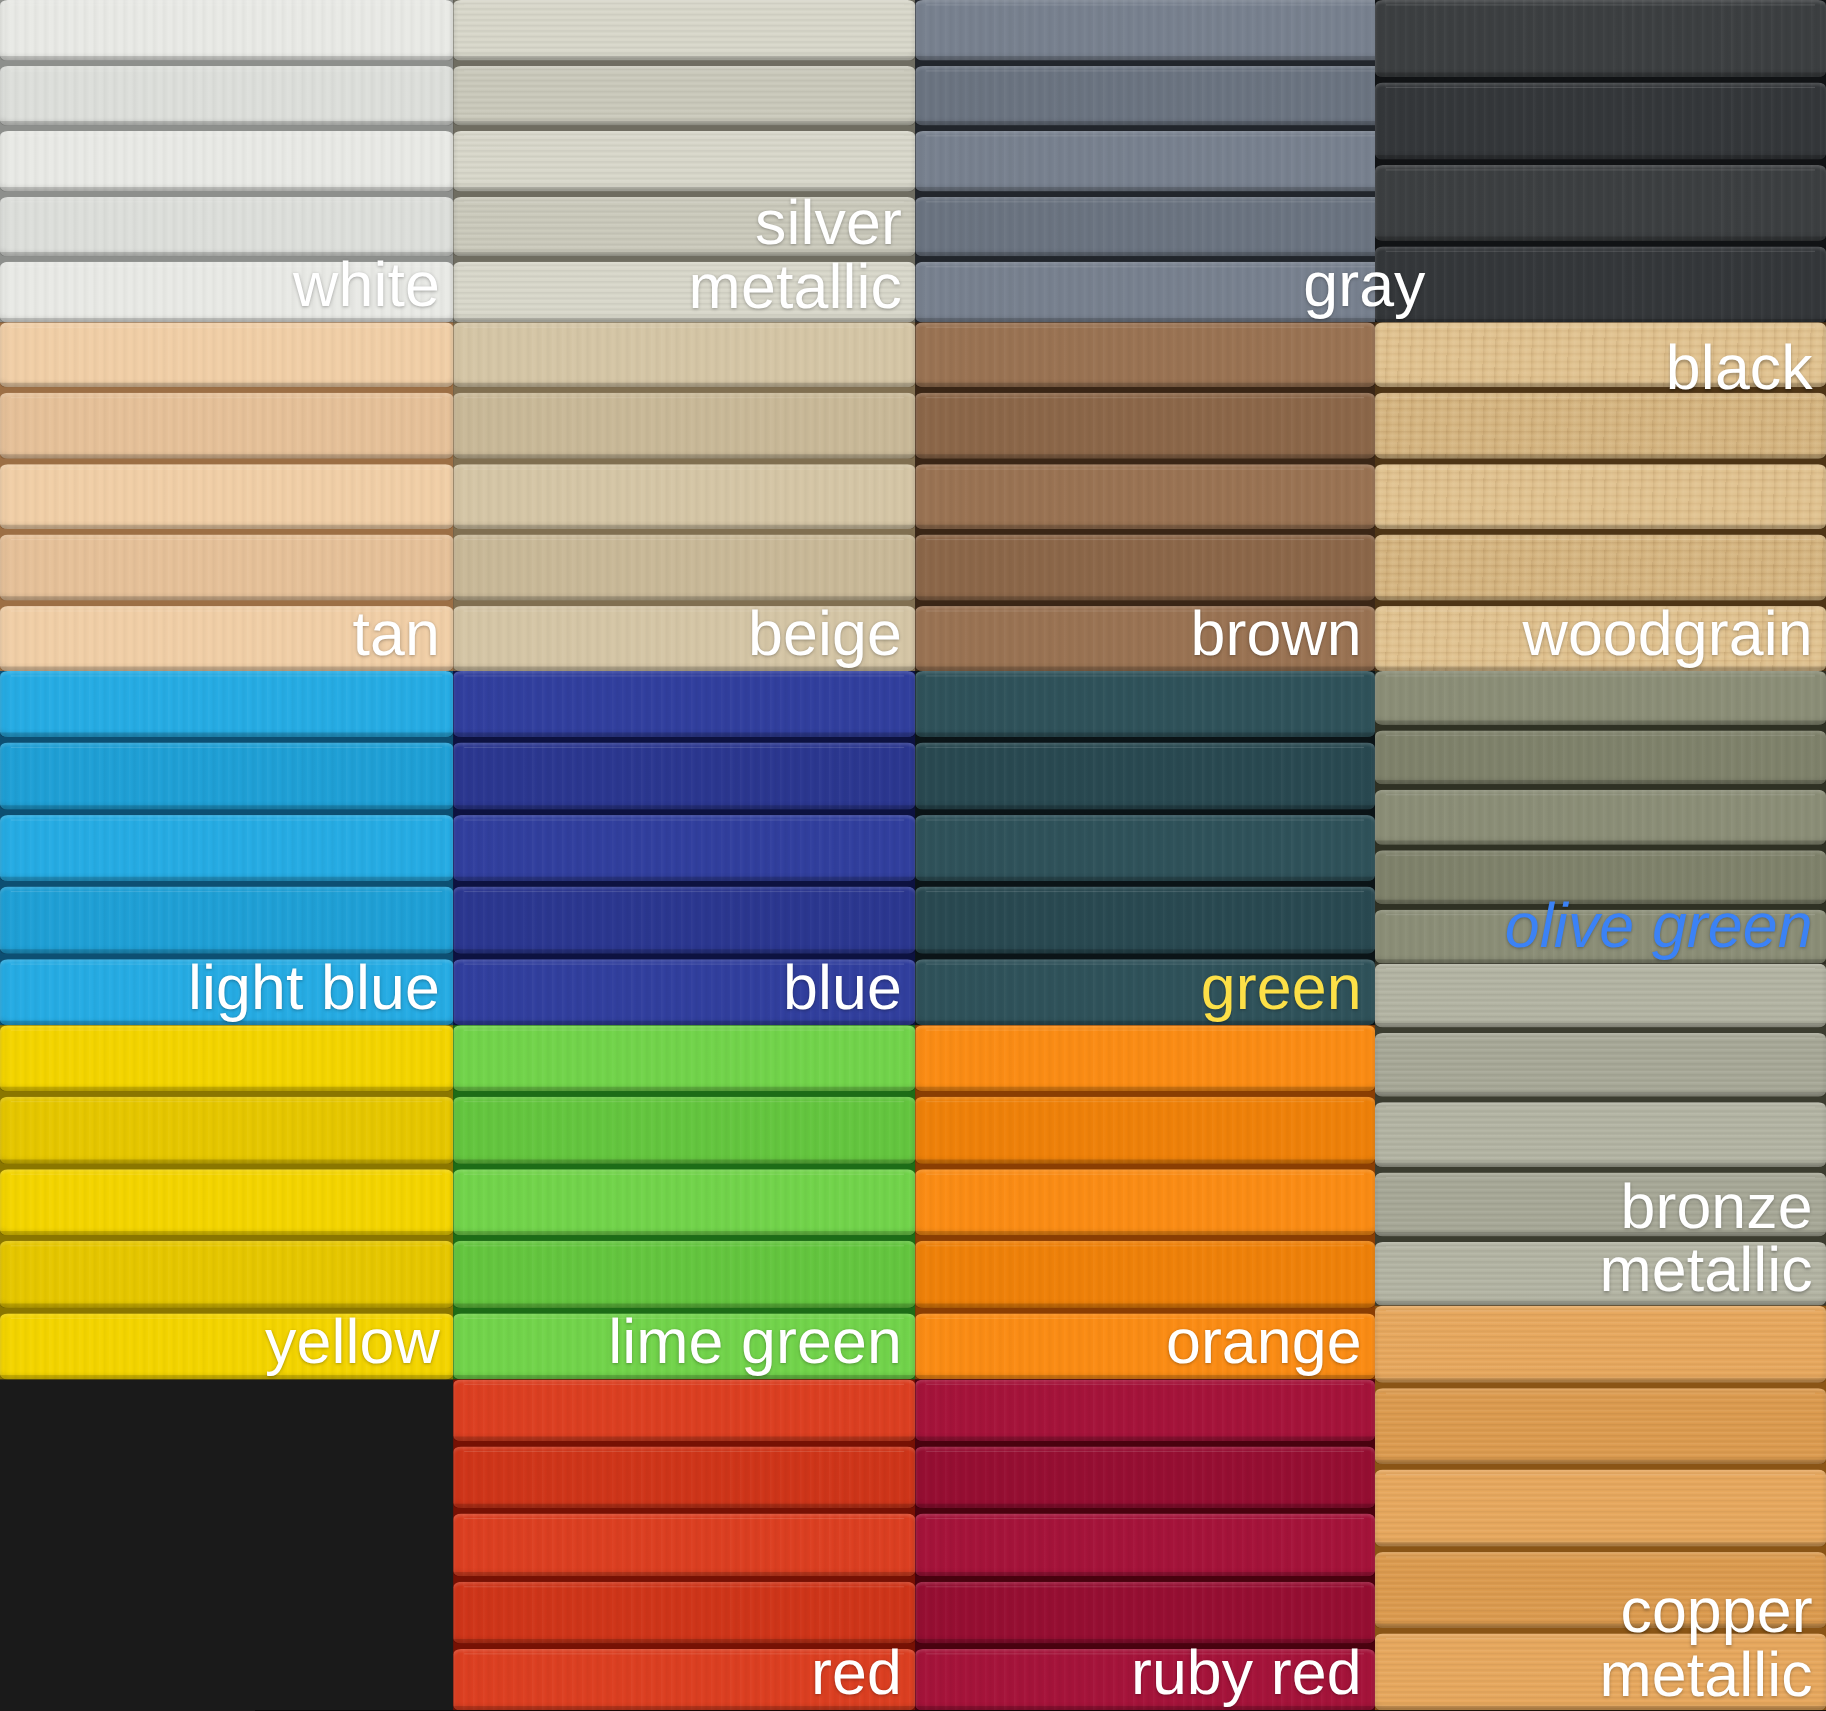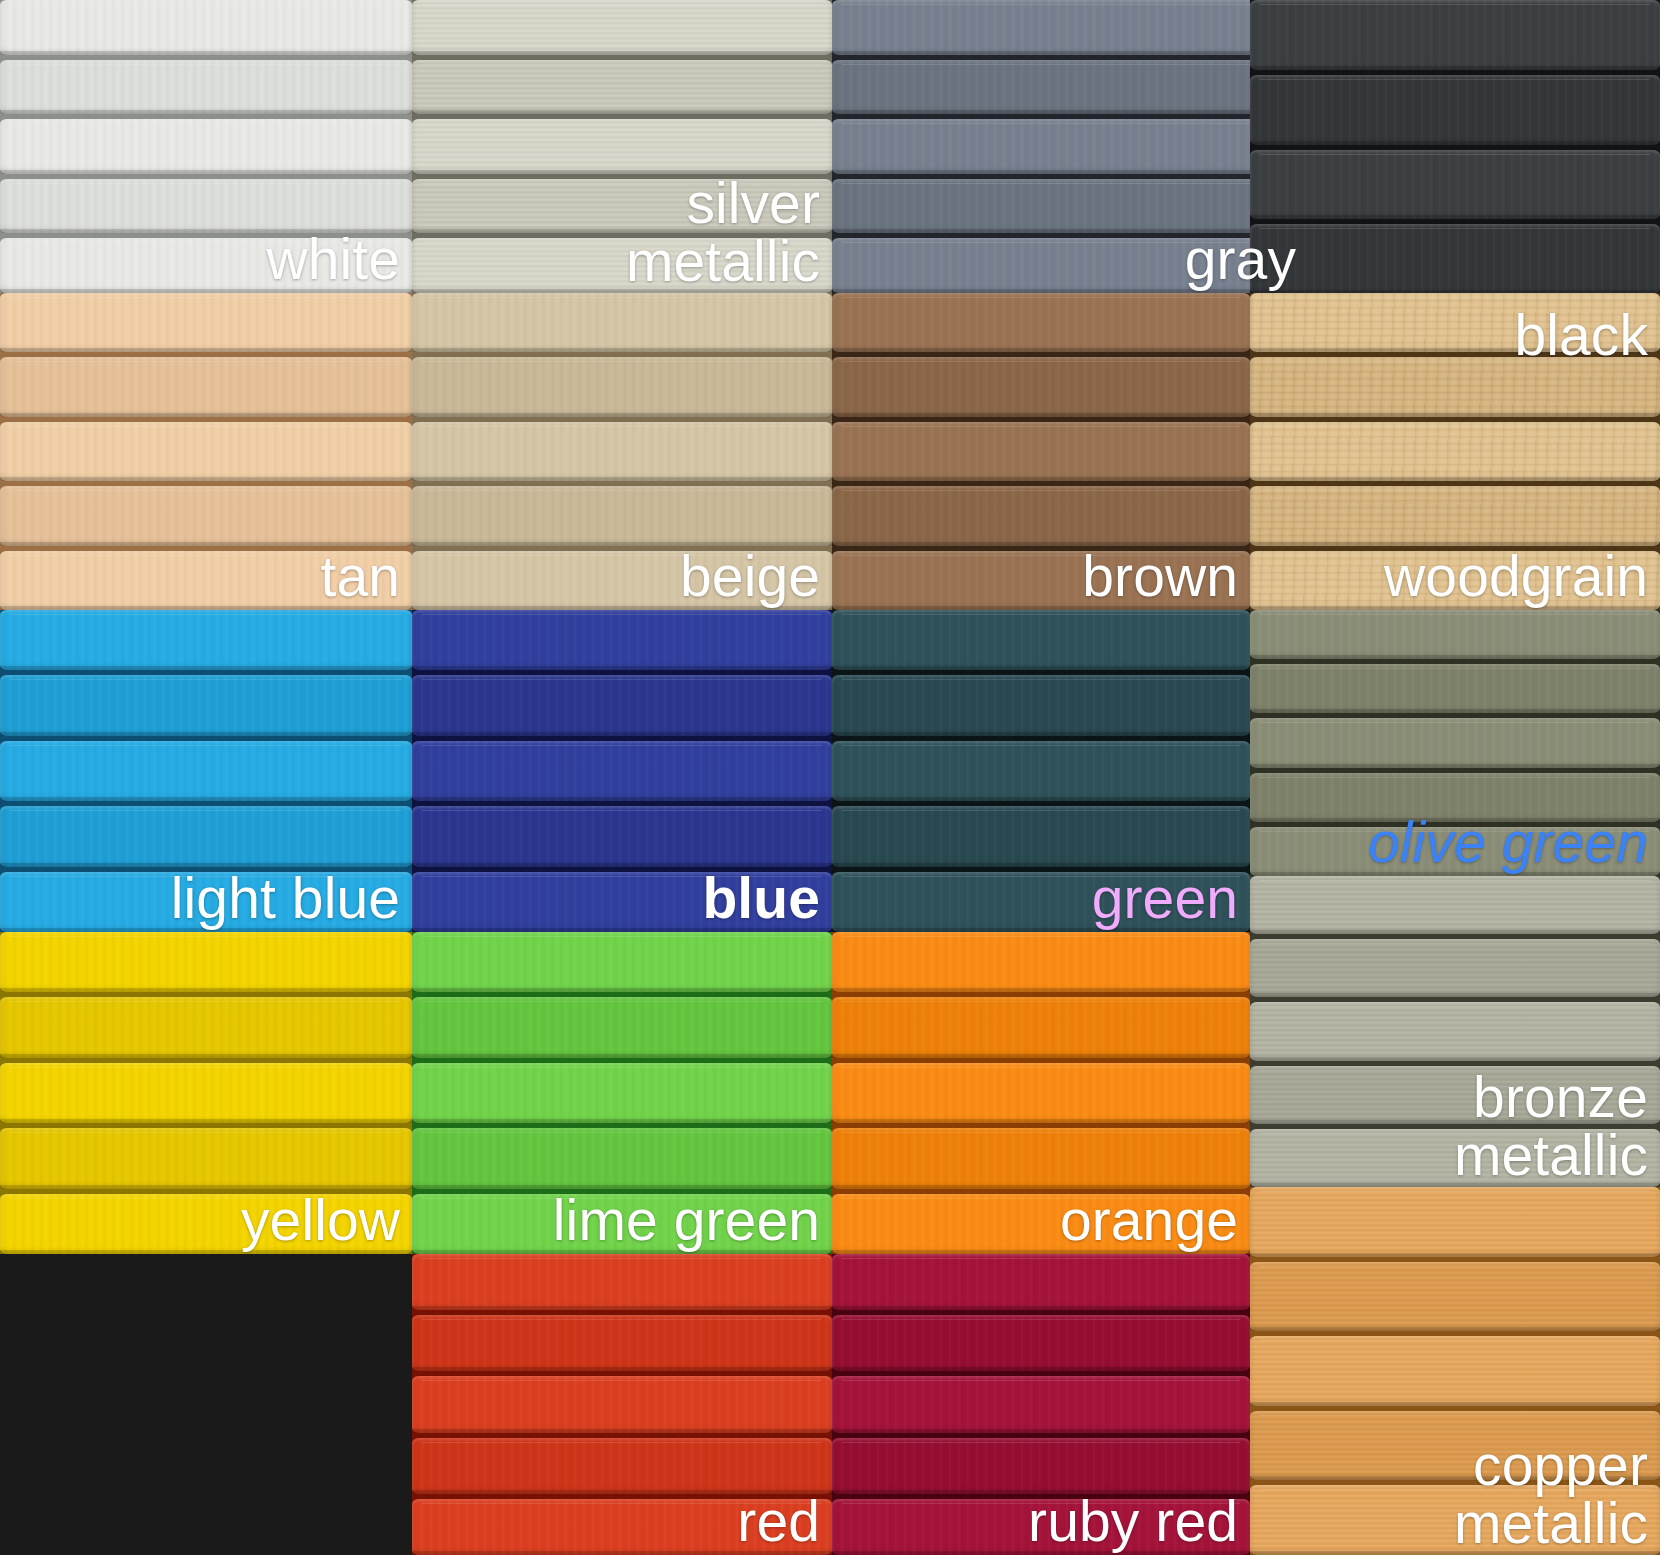--- a/index.html
+++ b/index.html
@@ -204,31 +204,31 @@
       <div class="label" style="color: rgb(255, 255, 255);">light blue</div>
     </div>
     <div class="cell" style="left: 412px; top: 610px; width: 420px; height: 322px; background: rgb(13, 18, 64);">
       <div class="slats tex-matte">
         <div class="slat" style="background-color: rgb(49, 63, 158);"></div>
         <div class="slat" style="background-color: rgb(43, 55, 144);"></div>
         <div class="slat" style="background-color: rgb(49, 63, 158);"></div>
         <div class="slat" style="background-color: rgb(43, 55, 144);"></div>
         <div class="slat" style="background-color: rgb(49, 63, 158);"></div>
       </div>
-      <div class="label" style="color: rgb(255, 255, 255); font-weight: bold;">blue</div>
+      <div class="label" style="color: rgb(255, 255, 255);">blue</div>
     </div>
     <div class="cell" style="left: 832px; top: 610px; width: 418px; height: 322px; background: rgb(11, 20, 23);">
       <div class="slats tex-matte">
         <div class="slat" style="background-color: rgb(47, 82, 90);"></div>
         <div class="slat" style="background-color: rgb(41, 73, 81);"></div>
         <div class="slat" style="background-color: rgb(47, 82, 90);"></div>
         <div class="slat" style="background-color: rgb(41, 73, 81);"></div>
         <div class="slat" style="background-color: rgb(47, 82, 90);"></div>
       </div>
-      <div class="label" style="color: #f0abfc;">green</div>
+      <div class="label" style="color: #fde047;">green</div>
     </div>
     <div class="cell" style="left: 1250px; top: 610px; width: 410px; height: 266px; background: rgb(47, 49, 36);">
       <div class="slats tex-matte">
         <div class="slat" style="background-color: rgb(139, 142, 119);"></div>
         <div class="slat" style="background-color: rgb(127, 130, 107);"></div>
         <div class="slat" style="background-color: rgb(139, 142, 119);"></div>
         <div class="slat" style="background-color: rgb(127, 130, 107);"></div>
         <div class="slat" style="background-color: rgb(139, 142, 119);"></div>
       </div>
       <div class="label" style="color: #3b82f6; font-style: italic;">olive green</div>

